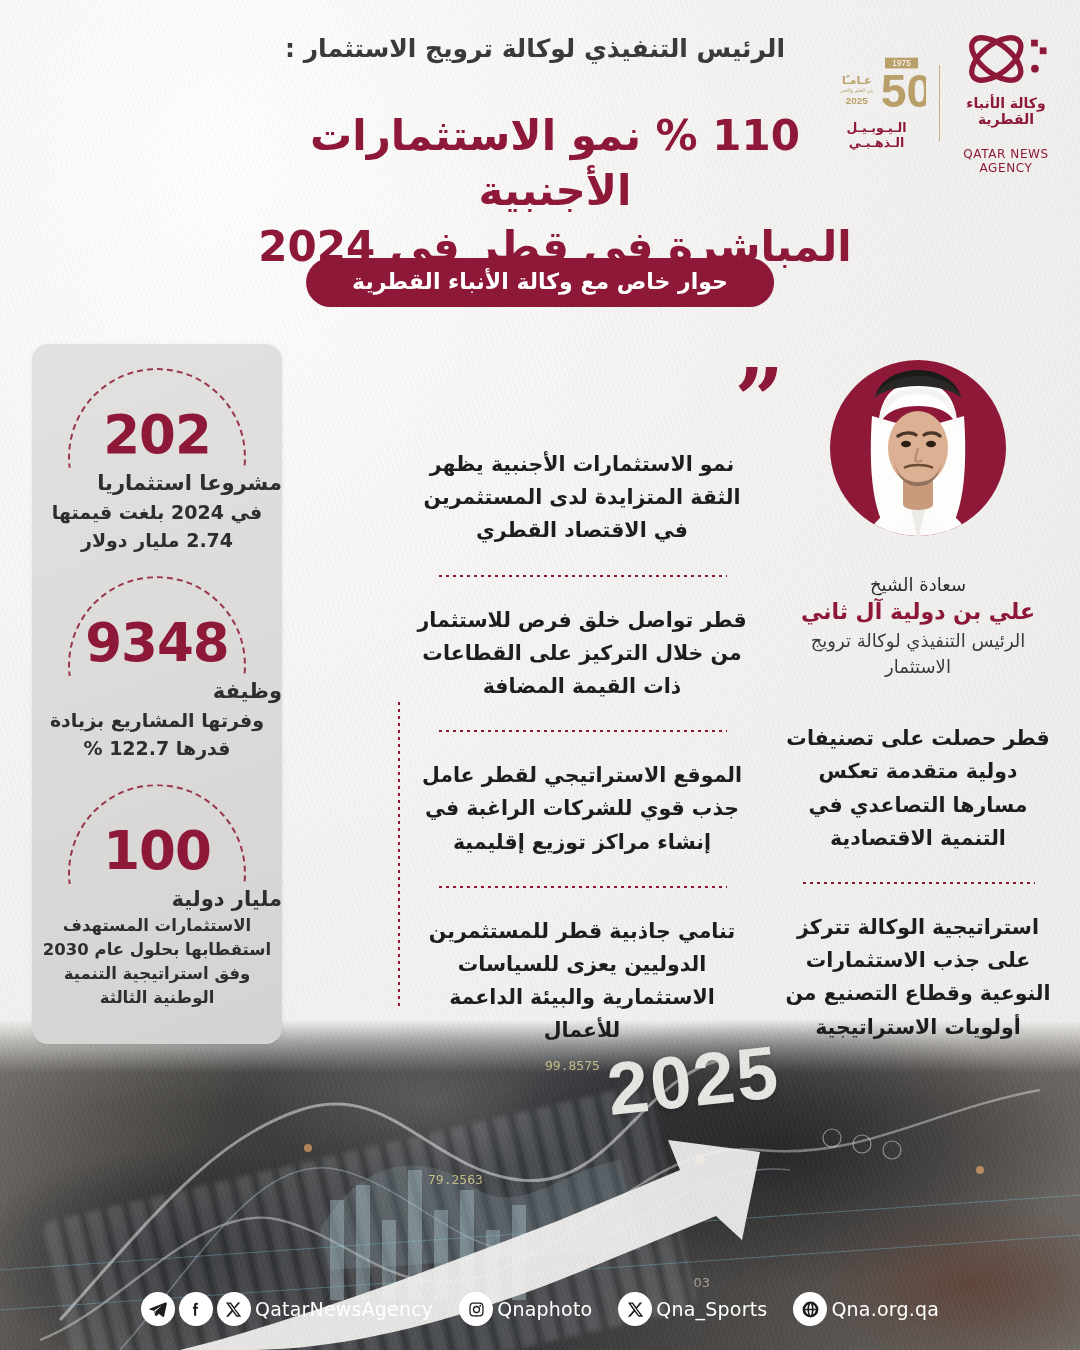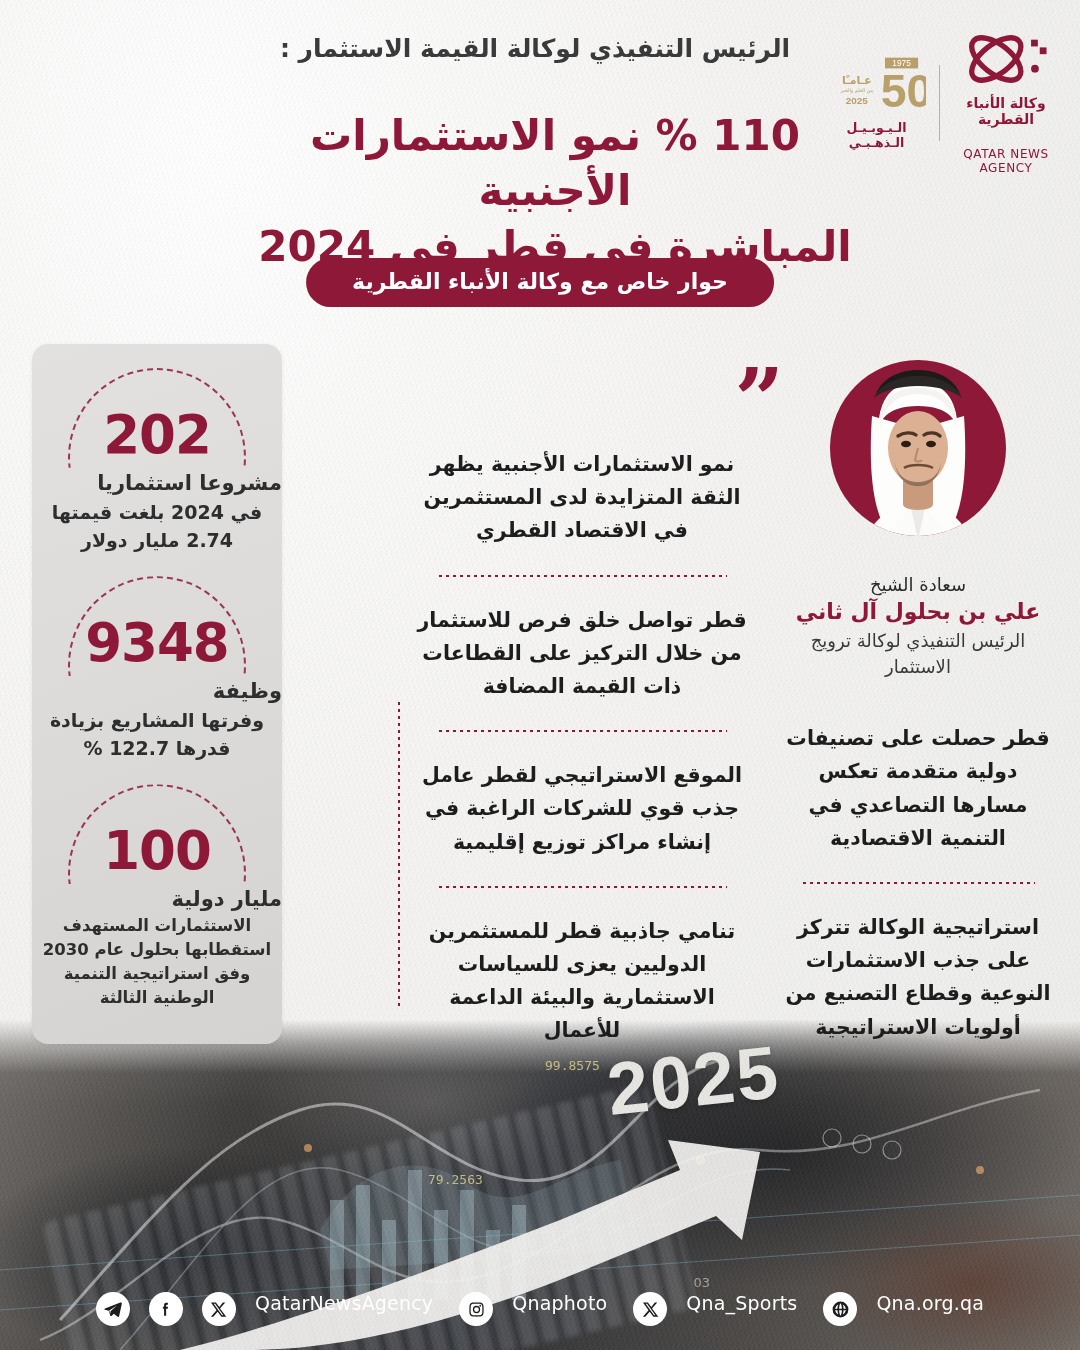--- a/index.html
+++ b/index.html
@@ -193,21 +193,21 @@
     font-family: "Liberation Sans", sans-serif;
   }
 
   
   #social {
     position: absolute; left: 0; bottom: 24px; width: 1080px;
     display: flex; align-items: center; justify-content: center; gap: 8px;
     direction: ltr;
     z-index: 8;
   }
-  .sgroup { display: flex; gap: 19px; margin: 0 9px; }
+  .sgroup { display: flex; align-items: center; gap: 4px; margin: 0 9px; }
   .sico {
     width: 34px; height: 34px; border-radius: 50%;
     background: #ffffff; display: flex; align-items: center; justify-content: center;
     flex: none;
   }
   .sico svg { width: 19px; height: 19px; fill: #1c1c1c; }
   .shandle { font-size: 19px; color: #ffffff; font-weight: normal; letter-spacing: .2px; }
   .handle-num { position: absolute; right: 370px; bottom: 60px; font-size: 13px; color: #c9c4bb; opacity:.7; }
 </style>
 </head>
@@ -281,21 +281,21 @@
         <text x="90" y="12.5" font-size="10" fill="#fff" text-anchor="middle" font-family="Liberation Sans, sans-serif">1975</text>
         <text x="96" y="62" font-size="56" fill="#b9a06a" text-anchor="middle" font-weight="bold" font-family="Liberation Sans, sans-serif">50</text>
         <text x="36" y="34" font-size="13" fill="#b9a06a" text-anchor="middle" font-weight="bold">عـامـًا</text>
         <text x="36" y="44" font-size="6" fill="#b9a06a" text-anchor="middle">من العلم والخبر</text>
         <text x="36" y="58" font-size="12" fill="#b9a06a" text-anchor="middle" font-weight="bold" font-family="Liberation Sans, sans-serif">2025</text>
       </svg>
       <div class="ar">الـيـوبـيـل الـذهـبـي</div>
     </div>
   </div>
 
-  <div class="kicker">الرئيس التنفيذي لوكالة القيمة الاستثمار :</div>
+  <div class="kicker">الرئيس التنفيذي لوكالة ترويج الاستثمار :</div>
   <div class="headline">
     <div>110 % نمو الاستثمارات الأجنبية</div>
     <div>المباشرة في قطر في 2024</div>
   </div>
   <div class="banner">حوار خاص مع وكالة الأنباء القطرية</div>
 
   <div id="stats">
 
     <div class="stat">
       <div class="arc"></div>
@@ -361,21 +361,21 @@
           <ellipse cx="83" cy="80" rx="5" ry="3.2" fill="#2b1d14"></ellipse>
 
           <path d="M70,84 L67,96 C68,98 73,98 74,96" stroke="#b58a6d" stroke-width="2" fill="none"></path>
 
           <path d="M56,104 C62,100 78,100 85,104" stroke="#6b4b35" stroke-width="2.4" fill="none"></path>
           <path d="M46,94 C48,114 58,122 70,122 C82,122 92,114 94,94 C92,112 82,118 70,118 C58,118 48,112 46,94 Z" fill="#584233" opacity=".55"></path>
         </svg>
       </div>
     </div>
     <div class="bio-pre">سعادة الشيخ</div>
-    <div class="bio-name">علي بن بحلول آل ثاني</div>
+    <div class="bio-name">علي بن دولية آل ثاني</div>
     <div class="bio-role">الرئيس التنفيذي لوكالة ترويج الاستثمار</div>
 
     <div class="r-quotes">
       <div class="quote-txt">قطر حصلت على تصنيفات دولية متقدمة تعكس مسارها التصاعدي في التنمية الاقتصادية</div>
       <div class="dot-sep"></div>
       <div class="quote-txt">استراتيجية الوكالة تتركز على جذب الاستثمارات النوعية وقطاع التصنيع من أولويات الاستراتيجية</div>
     </div>
   </div>
 
   <div id="social">

